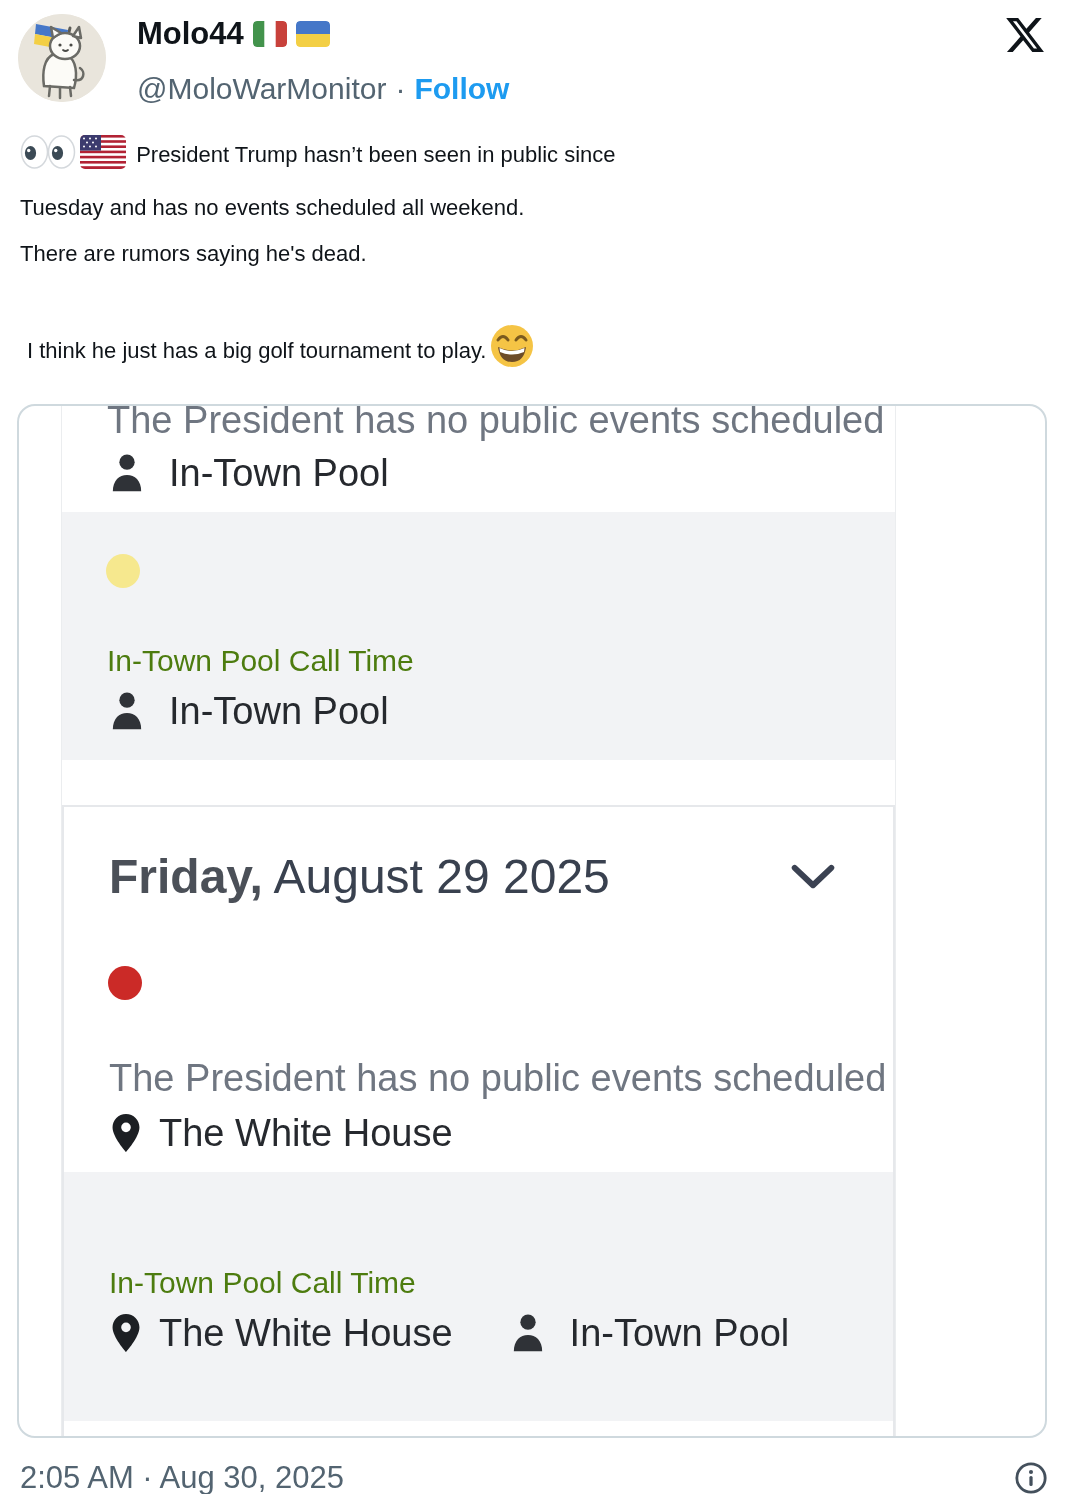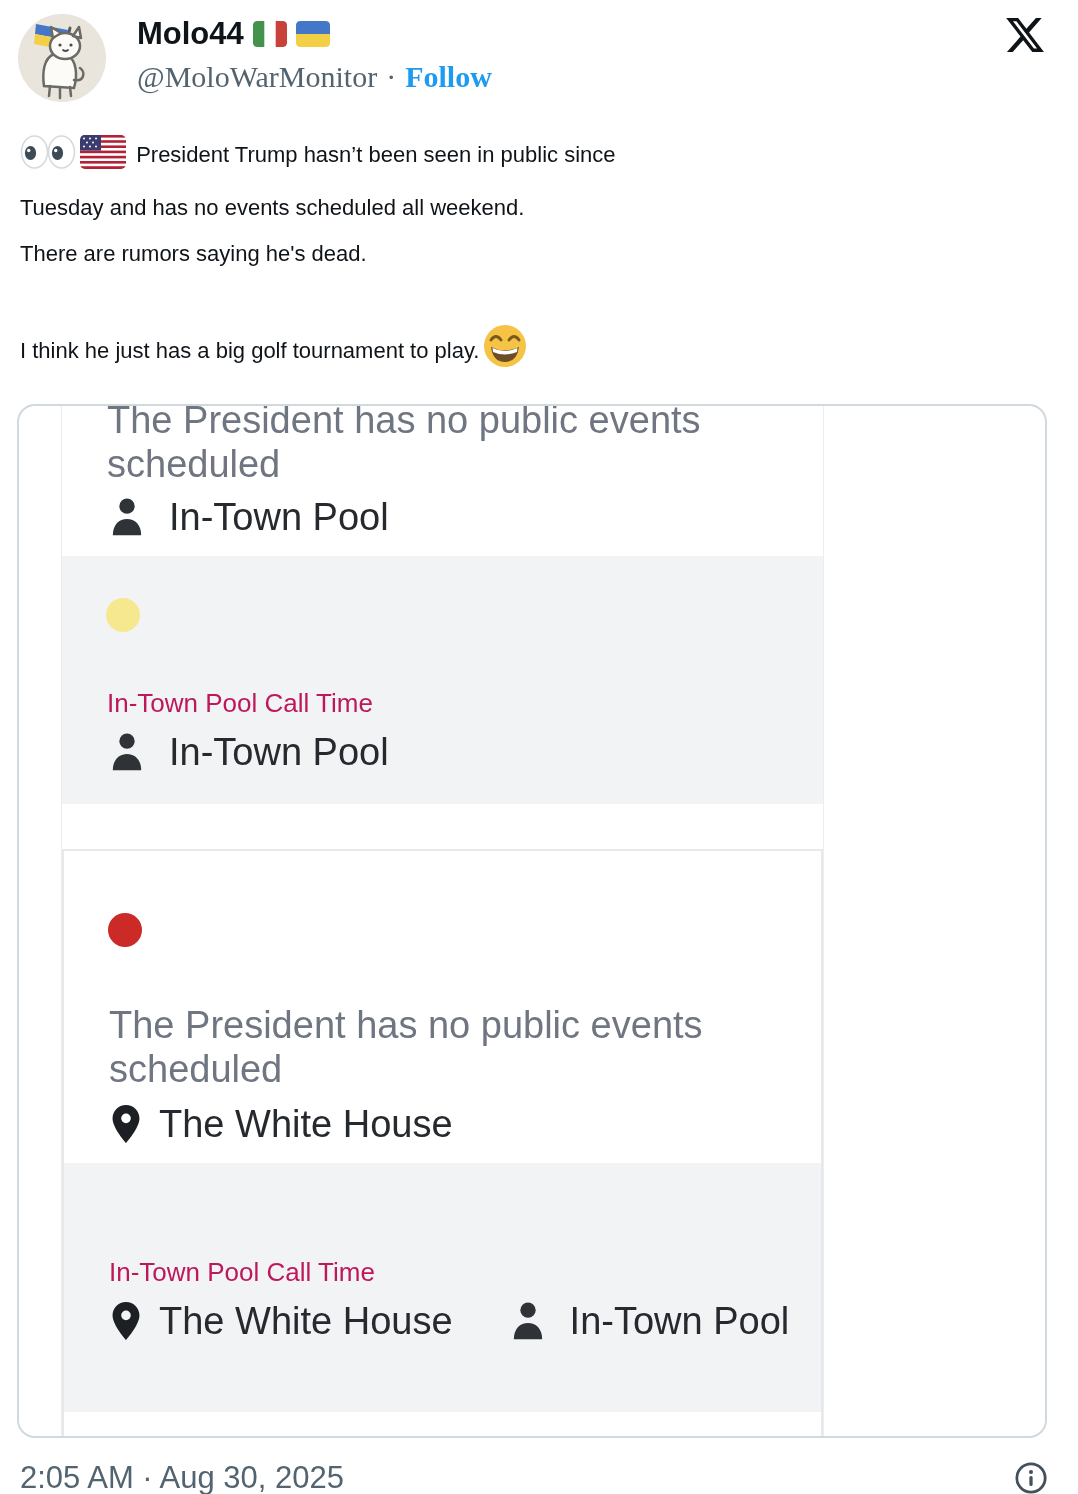--- a/index.html
+++ b/index.html
@@ -8,40 +8,40 @@
   .page { position:relative; width:1078px; height:1494px; }
 
   
   .hdr { position:relative; height:102px; padding-top:14px;padding-left:20px; }
   .avatar { position:absolute; left:18px; top:14px; width:88px; height:88px; border-radius:50%;
             overflow:hidden; background:#e9e5dc; cursor:pointer; }
   .name-block { margin-left:117px; }
   .name-row { display:flex; align-items:center; gap:9px; height:40px; }
   .name { font-size:31px; font-weight:bold; color:#0f1419; cursor:pointer; }
   .flag { display:inline-block; width:34px; height:26px; border-radius:4px; overflow:hidden; }
-  .handle-row { display:flex; align-items:center; gap:9px; height:38px; margin-top:4px;
-                font-size:30px; color:#536471;font-family:Liberation Serif, serif; }
+  .handle-row { display:flex; align-items:center; gap:9px; height:38px; margin-top:16px;
+                font-size:30px; color:#536471; }
   .follow { color:#1d9bf0; font-weight:bold; cursor:pointer; text-decoration:none; }
   .xlogo { position:absolute; right:32px; top:14px; width:42px; height:42px; cursor:pointer; }
 
   
   .tweet-body { margin:30px 20px 0 20px; font-size:22px; line-height:46px; color:#0f1419; }
   .emoji { display:inline-block; vertical-align:-7px; margin-right:4px; }
-  .p2 { margin-top:47px; }
+  .p2 { margin-top:47px;margin-left:7px; }
 
   
   .card { position:relative; margin:20px 0 0 17px; width:1030px; height:1034px;
           border:2px solid #cfd9de; border-radius:18px; overflow:hidden; background:#fff; cursor:pointer; }
-  .panel { position:absolute; left:42px; top:0; width:763px; height:1034px;
+  .panel { position:absolute; left:42px; top:0; width:835px; height:1034px;
            border-left:1px solid #ebedef; border-right:1px solid #ebedef; background:#fff; }
 
   .sched-title { padding-left:45px; margin-top:-8px; font-size:38px; line-height:44px; color:#6f7681; }
   .irow { display:flex; align-items:center; padding-left:45px; }
   .irow .txt { font-size:38px; color:#26292e; }
-  .gray-txt { padding-left:45px; font-size:26px; color:#be185d; }
+  .gray-txt { padding-left:45px; font-size:30px; color:#4d7c0f; }
   .person-svg { width:40px; height:46px; margin-right:22px; flex:none; }
   .pin-svg { width:34px; height:46px; margin-right:16px; flex:none; }
 
   .gsec { background:#f2f3f5; width:100%; }
   .gsec1 { margin-top:16px; height:248px; padding-top:42px; }
   .time-row { display:flex; align-items:center; padding-left:44px; }
   .dot { width:34px; height:34px; border-radius:50%; flex:none; margin-right:24px; }
   .dot-yellow { background:#f6e88e; }
   .dot-red { background:#cb2a27; }
   .time-txt { font-size:40px; color:#16181c; }
@@ -215,20 +215,28 @@
         <div class="irow mt10">
           <svg class="person-svg" viewBox="0 0 24 26">
             <circle cx="12" cy="6.5" r="4.6" fill="#2f3237"></circle>
             <path d="M3.5 24 C3.5 17.5 7.3 14.2 12 14.2 C16.7 14.2 20.5 17.5 20.5 24 Z" fill="#2f3237"></path>
           </svg>
           <span class="txt">In-Town Pool</span>
         </div>
       </div>
 
       <div class="daybox">
+        <div class="daybox-hdr">
+          <div class="day-title">
+            <span class="day-bold">Friday,</span><span class="day-rest"> August 29 2025</span>
+          </div>
+          <svg class="chev" viewBox="0 0 24 14">
+            <polyline points="2,2 12,11.5 22,2" fill="none" stroke="#3b4252" stroke-width="3.2" stroke-linecap="round" stroke-linejoin="round"></polyline>
+          </svg>
+        </div>
 
         <div class="reddot-wrap">
           <span class="dot dot-red" style="display:inline-block;"></span>
         </div>
 
         <div class="sched-title2">The President has no public events scheduled</div>
         <div class="loc-row">
           <svg class="pin-svg" viewBox="0 0 24 30">
             <path d="M12 1.5 C6.6 1.5 2.5 5.7 2.5 11 C2.5 18 12 28.5 12 28.5 C12 28.5 21.5 18 21.5 11 C21.5 5.7 17.4 1.5 12 1.5 Z M12 14.4 A3.4 3.4 0 1 1 12 7.6 A3.4 3.4 0 0 1 12 14.4 Z" fill="#1c1f23"></path>
           </svg>

